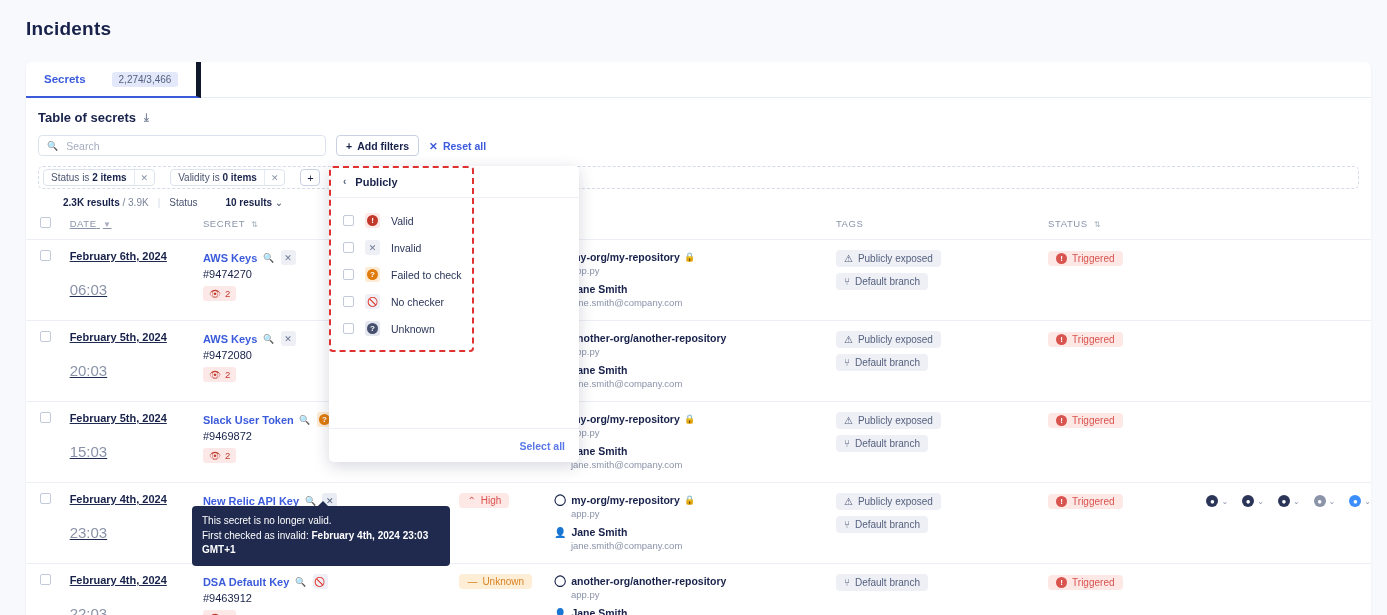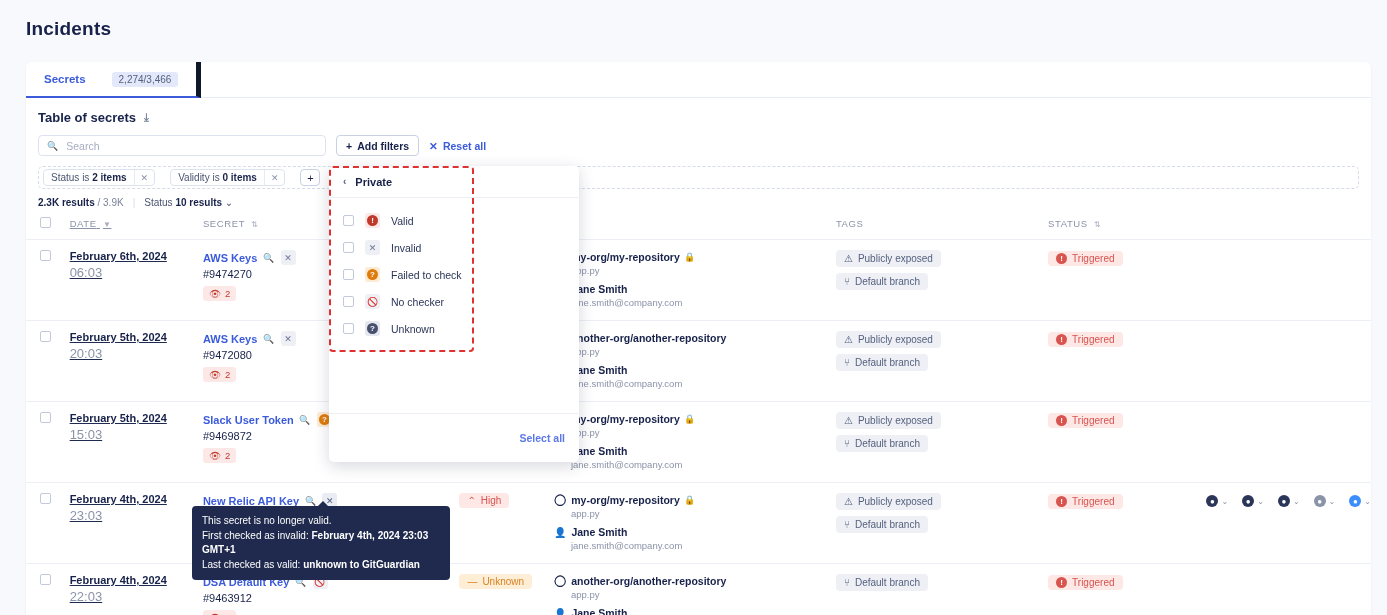--- a/index.html
+++ b/index.html
@@ -78,21 +78,21 @@
     font-size:9px; cursor:pointer; height:100%; display:flex; align-items:center; }
   .chip-add{
     width:20px; height:17px; border:1px solid #c9d2e3; border-radius:4px;
     display:flex; align-items:center; justify-content:center;
     font-size:11px; color:#17214a; cursor:pointer; background:#fff;
   }
   .resultsrow{
     display:flex; align-items:center; gap:9px; padding:8px 0 0 12px;
     font-size:10px; color:#7a8499;
   }
-  .resultsrow b{ color:#17214a; }
+  .resultsrow b{ color:#17214a;margin-left:25px; }
   .resultsrow .sep{ color:#d5dbe8; }
   .resultsrow .disp{ color:#4a5470; cursor:pointer; }
   
   table{ width:100%; border-collapse:collapse; margin-top:9px; }
   thead th{
     text-align:left; font-size:9.5px; font-weight:normal; letter-spacing:.6px;
     color:#8a93a8; padding:0 0 9px 0; border-bottom:1px solid #eceff5;
   }
   tbody td{ border-bottom:1px solid #eceff5; padding:10px 0 12px 0; vertical-align:top; }
   .c-chk{ width:44px; padding-left:14px !important; }
@@ -102,21 +102,21 @@
   .c-info{ width:285px; }
   .c-tags{ width:215px;margin-left:23px; }
   .c-status{ width:160px; }
   .c-act{ }
   .cbx{
     width:11px; height:11px; border:1px solid #c2cada; border-radius:2px;
     background:#fff; display:inline-block; cursor:pointer;
   }
   .sort{ color:#a6adbf; font-size:8px; margin-left:3px; }
   .d-main{ font-size:11px; font-weight:bold; color:#17214a; }
-  .d-sub{ font-size:13px; color:#8a93a8; margin-top:3px; }
+  .d-sub{ font-size:15px; color:#8a93a8; margin-top:19px; }
   .s-name{ font-size:11px; font-weight:bold; color:#3b5bdb; cursor:pointer; }
   .s-line{ display:flex; align-items:center; gap:6px; }
   .s-mg{ color:#7a8499; font-size:9px; cursor:pointer; }
   .s-id{ font-size:11px; color:#17214a; margin-top:3px; }
   .vbadge{
     width:15px; height:15px; border-radius:3px;
     display:inline-flex; align-items:center; justify-content:center;
     font-size:9px; cursor:pointer;
   }
   .v-invalid{ background:#eef0f5; color:#6b7794; }
@@ -163,21 +163,21 @@
   .panel-hd{
     height:32px; display:flex; align-items:center; gap:9px;
     padding:0 14px; border-bottom:1px solid #eceff5;
     font-size:11px; font-weight:bold; color:#17214a;
   }
   .panel-hd .back{ color:#55617f; font-size:10px; cursor:pointer; }
   .panel-body{ flex:1; padding:9px 0 0 0; }
   .opt{ display:flex; align-items:center; gap:11px; padding:6px 14px; cursor:pointer; }
   .opt .lbl{ font-size:10.5px; color:#2b3558; }
   .panel-ft{
-    height:49px; border-top:1px solid #eceff5;
+    height:34px; border-top:1px solid #eceff5;
     display:flex; align-items:center; justify-content:flex-end; padding:0 14px;
   }
   .selectall{ font-size:10.5px; font-weight:bold; color:#5b78e8; cursor:pointer; }
   .hl{
     position:absolute; left:329px; top:166px; width:145px; height:186px;
     border:2px dashed #e03131; border-radius:4px; z-index:50; pointer-events:none;
   }
   
   .tooltip{
     position:absolute; left:192px; top:506px; width:258px;
@@ -577,21 +577,21 @@
     
   </td>
  </tr>
       </tbody>
   </table>
 </div>
 
 <div class="panel">
   <div class="panel-hd">
     <span class="back">‹</span>
-    <span>Private</span>
+    <span>Publicly</span>
   </div>
   <div class="panel-body" id="panelopts">
       <div class="opt">
     <span class="cbx"></span>
     <span class="vbadge" style="background:#fde8e8">
           <span class="dot" style="background:#c0392b">!</span>
         </span>
     <span class="lbl">Valid</span>
   </div>
       <div class="opt">
@@ -622,14 +622,13 @@
   <div class="panel-ft">
     <span class="selectall">Select all</span>
   </div>
 </div>
 <div class="hl"></div>
 
 <div class="tooltip">
   <div class="arrow"></div>
   <div>This secret is no longer valid.</div>
   <div><span>First checked as invalid: </span><b>February 4th, 2024 23:03 GMT+1</b></div>
-  <div><span>Last checked as valid: </span><b>unknown to GitGuardian</b></div>
 </div>
 
 </body></html>

